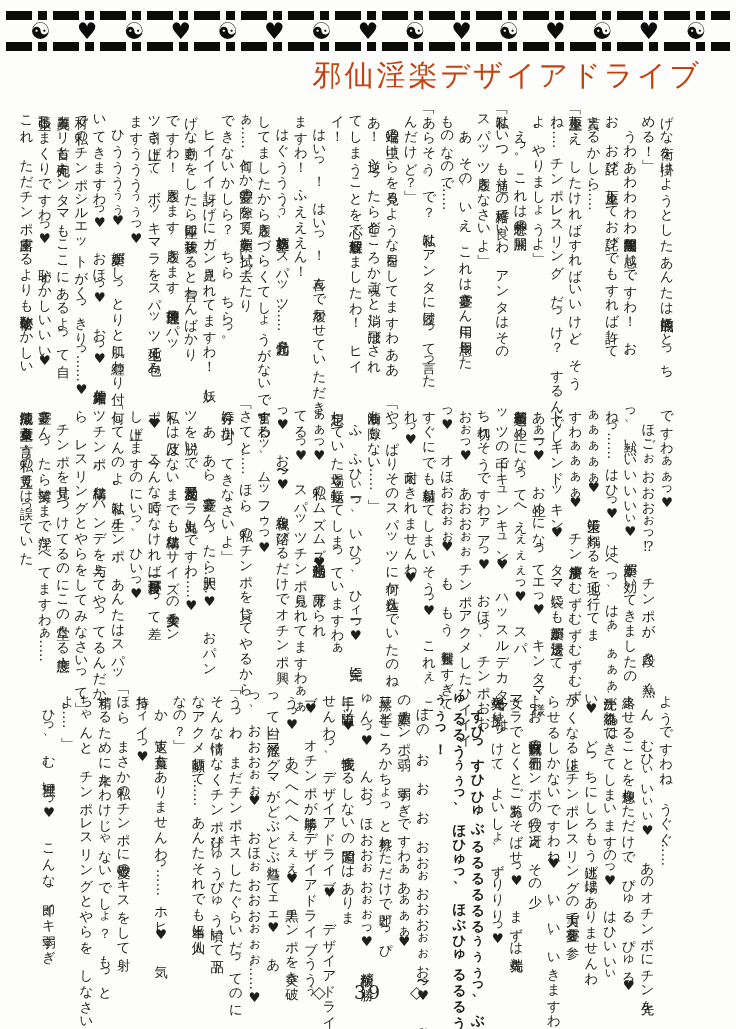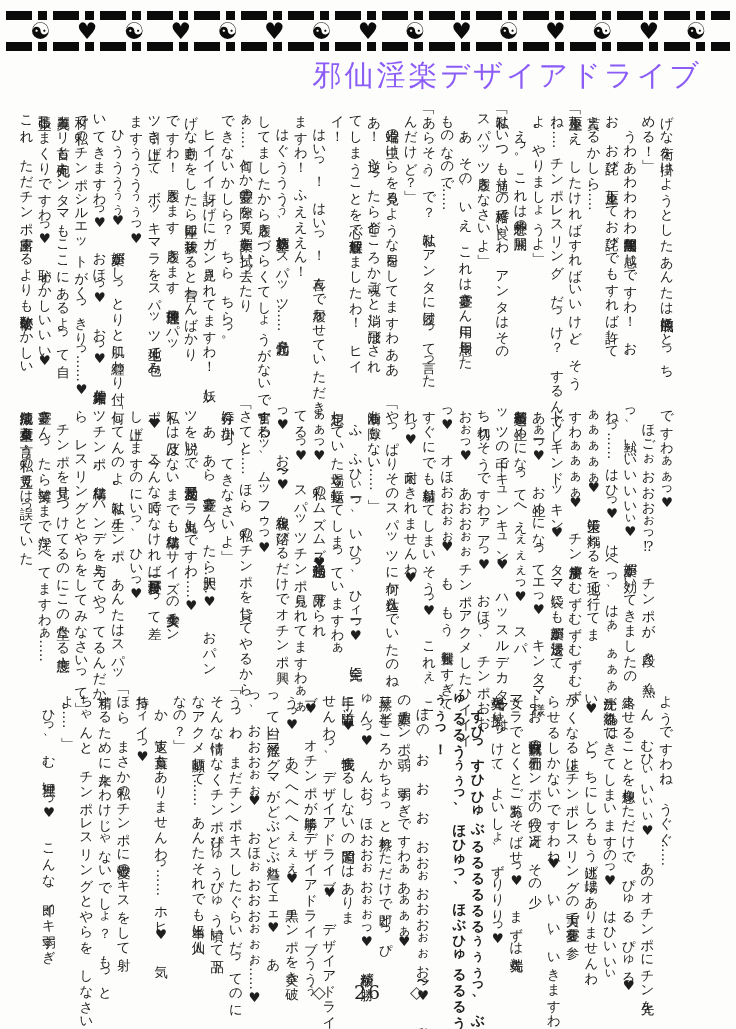--- a/index.html
+++ b/index.html
@@ -20,21 +20,21 @@
   .dash-line.bottom{bottom:1px;}
   .symbols{
     position:absolute;top:10px;left:24px;right:24px;height:24px;
     display:flex;justify-content:space-between;align-items:center;
     font-size:23px;line-height:1;
   }
   .sym{font-family:"DejaVu Sans","Liberation Sans",sans-serif;color:#0b0b0b;}
   
   .title{
     position:absolute;top:56px;right:34px;margin:0;
-    font-size:29px;font-weight:400;letter-spacing:3px;color:#8b5cf6;
+    font-size:29px;font-weight:400;letter-spacing:3px;color:#c2410c;
     font-family:"DejaVu Sans","Liberation Sans",sans-serif;
   }
   
   .band{
     position:absolute;right:24px;height:301px;
     writing-mode:vertical-rl;text-orientation:mixed;
     font-size:13.4px;line-height:18.3px;letter-spacing:0.2px;
     color:#1e1e1e;white-space:pre;
   }
   .band1{top:106px;}
@@ -88,15 +88,15 @@
 <div class="band band2">
   
 <div class="tcol">ですわぁぁっ♥</div><div class="tcol">　ほごぉおおおぉっ⁉　チンポが、段々と、熱く</div><div class="tcol">っ、熱いいいいいぃ♥　媚薬が効いてきましたの</div><div class="tcol">ねっ……はひっ♥　はへっ、はぁ、ぁぁぁ、あは</div><div class="tcol">ぁぁぁぁぁ♥　策士策に溺れるを地で行ってま</div><div class="tcol">すわぁぁぁぁ♥　チン竿皮膚がむずむずむずむず</div><div class="tcol">ドッキンドッキン♥　タマ袋にも媚薬が浸透して、</div><div class="tcol">あぁーっ♥　お止めになってエっ♥　キンタマ様、</div><div class="tcol">精子製造お止めになってへえぇぇぇっ♥　スパ</div><div class="tcol">ッツの中でキュンキュン♥　ハッスルデカタマは</div><div class="tcol">ち切れそうですわァアっ♥　おほっ、チンポおお</div><div class="tcol">おぉっ♥　あおおぉぉチンポアクメしたひイイイ</div><div class="tcol">っ♥　オほおおぉぉ♥　も、もう、興奮しすぎて、</div><div class="tcol">すぐにでも射精してしまいそうっ♥　これぇ、こ</div><div class="tcol">れっ♥　耐えきれませんわ♥</div><div class="tcol">「やっぱりそのスパッツに何か仕込んでいたのね。</div><div class="tcol">油断も隙もない……」</div><div class="tcol">　ふ、ふひぃーっ、いひっ、ひィーっ♥　完全に、</div><div class="tcol">想定していた立場と逆転してしまっていますわぁ</div><div class="tcol">ぁぁっ♥　私のムズムズ勃起怒張♥　見下げられ</div><div class="tcol">てるっ♥　スパッツチンポ見られてますわぁぁ</div><div class="tcol">っ♥　お〜っ♥　視線を浴びるだけでオチンポ興</div><div class="tcol">奮するッ、ムッフゥっ♥</div><div class="tcol">「さてと……ほら。私のチンポを貸してやるから、</div><div class="tcol">存分に掛かってきなさいよ」</div><div class="tcol">　あ、あら、霊夢さんったら大胆……♥　おパン</div><div class="tcol">ツを脱いで、勃起巫女マラ丸出しですわ……♥</div><div class="tcol">私には及ばないまでも結構なサイズの美少女チン</div><div class="tcol">ポ♥　今こんな時でなければ目一杯可愛がって差</div><div class="tcol">し上げますのにいっ、ひいっ♥</div><div class="tcol">「何してんのよ、私は生チンポ、あんたはスパッ</div><div class="tcol">ツチンポ。結構なハンデを与えてやってるんだか</div><div class="tcol">ら、レスリングとやらをしてみなさいって」</div><div class="tcol">　チンポを見せつけてるのにこの堂々たる態度！</div><div class="tcol">霊夢さんったら薄笑いまで浮かべてますわぁ……</div><div class="tcol">清純派な童貞巫女と言う私の見立ては誤っていた</div></div>
 
 <div class="band band3">
   
 <div class="tcol">ようですわね、うぐぐ……</div><div class="tcol">　ん、むひぃいぃぃ♥　あのオチンポにチン先を</div><div class="tcol">絡ませることを想像しただけで、ぴゅる、ぴゅる♥</div><div class="tcol">先汁が溢れてきてしまいますのっ♥　はひいいぃ</div><div class="tcol">い♥　どっちにしろもう逃げ場はありませんわ、</div><div class="tcol">かくなる上はチンポレスリングの実力で霊夢を参</div><div class="tcol">らせるしかないですわね♥　い、い、いきますわ</div><div class="tcol">よお、百戦錬磨の邪仙チンポの技の冴え、その少</div><div class="tcol">女マラでとくとご覧あそばせっ♥　まずは先端と</div><div class="tcol">先端を擦りつけて、よいしょ、ずりりりっ♥</div><div class="tcol pop">　すひっすひひゅぶるるるるるるぅぅぅっ、ぶひ</div><div class="tcol pop">ゅるるうぅぅっ、ほひゅっ、ほぶひゅるるるう</div><div class="tcol pop">ぅぅっ！</div><div class="tcol">　ほの、お、お、お、おおぉおおおぉぉお〜っ♥　私</div><div class="tcol">の媚薬チンポ弱っ、弱すぎですわぁあぁぁぁ♥</div><div class="tcol">三擦り半どころかちょっと擦れただけで即どっぴ</div><div class="tcol">ゅんっ♥　んおっほおおぉおぉぉっ♥　精液が勝</div><div class="tcol">手に噴出ッ♥　我慢するしないの問題ではありま</div><div class="tcol">せんわっ、デザイアドライブ♥　デザイアドライ</div><div class="tcol">ブ♥　オチンポが勝手にデザイアドライブううぅ</div><div class="tcol">うっ♥　あへへへへぇぇぇ♥　黒チンポを突き破</div><div class="tcol">って白い淫欲マグマがどぶどぶ溢れてェェ♥　あ</div><div class="tcol">っ、おおおぉぉ♥　おほぉおおおぉぉぉ……♥</div><div class="tcol">「うっわ。まだチンポキスしたぐらいだってのに</div><div class="tcol">そんな情けなくチンポ汁ぴゅうぴゅう噴いて下品</div><div class="tcol">なアクメ顔晒して……あんたそれでも本当に仙人</div><div class="tcol">なの？」</div><div class="tcol">　か、返す言葉もありませんわっ……ホヒ♥　気</div><div class="tcol">持ちィイっ♥</div><div class="tcol">「ほら、まさか私のチンポに敬愛のキスをして射</div><div class="tcol">精するために来たわけじゃないでしょ？　もっと</div><div class="tcol">ちゃんと、チンポレスリングとやらを、しなさい</div><div class="tcol">よ……」</div><div class="tcol">　ひっ、む、無理いっ♥　こんな、即イキ弱すぎ</div></div>
 
 <div class="footer">
   <span>◇</span>
-  <span class="num">26</span>
+  <span class="num">39</span>
   <span>◇</span>
 </div>
 
 </body></html>

